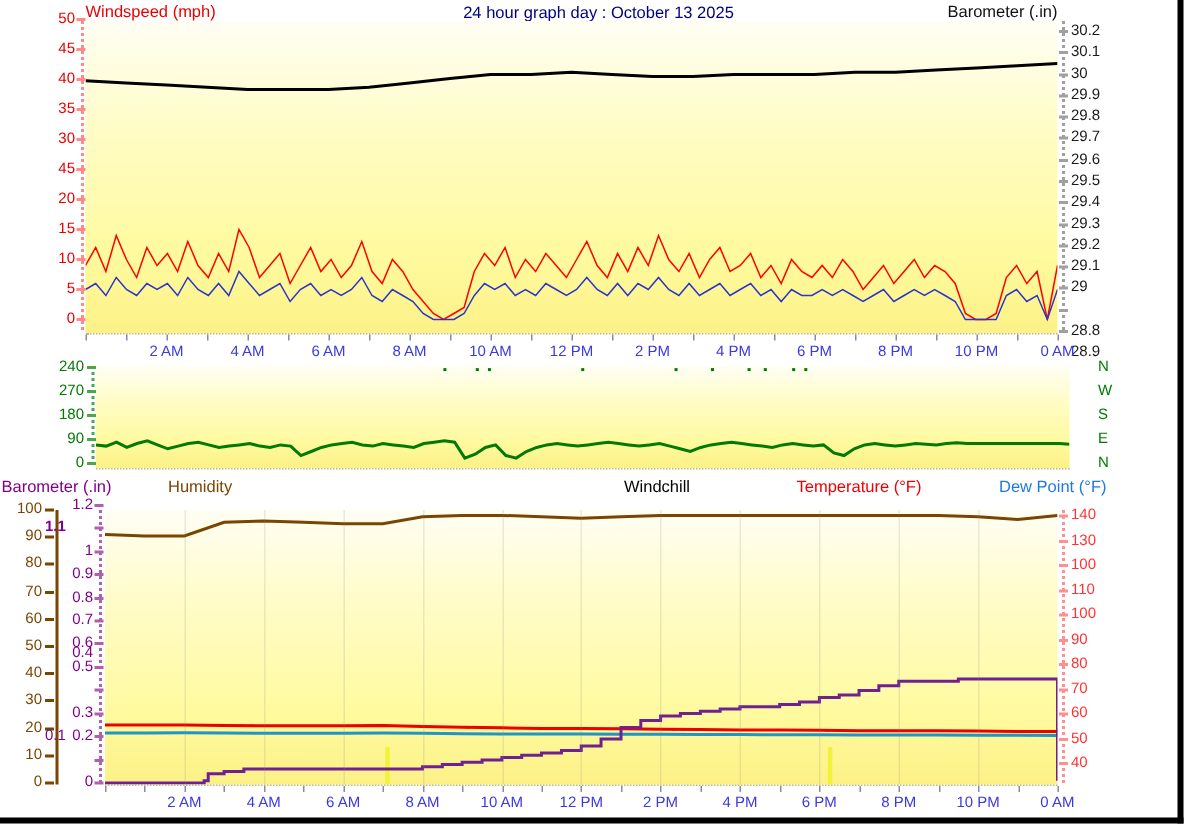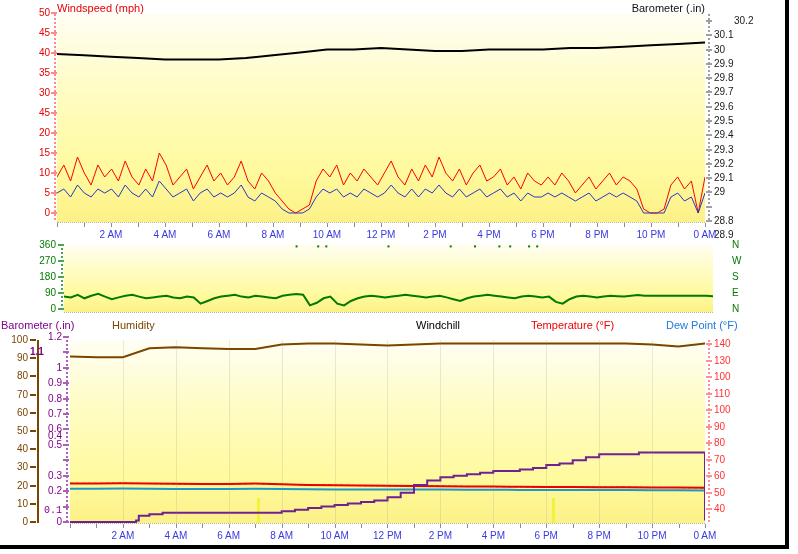--- a/index.html
+++ b/index.html
@@ -20,20 +20,21 @@
   .xtick{position:absolute;width:1px;height:4px;background:#8a8aa8;}
   .xlab{position:absolute;width:44px;text-align:center;font-size:10px;color:#3a3ae0;}
   .bright{position:absolute;left:785px;top:0;width:4px;height:549px;background:#000;}
   .bbot{position:absolute;left:0;top:545px;width:789px;height:4px;background:#000;}
   .grid{position:absolute;width:1px;background:rgba(140,140,120,0.18);}
 </style>
 </head>
 <body>
 
 <div class="frame">
+  <div class="title">24 hour graph day : October 13 2025</div>
   <div class="corner wind-title">Windspeed (mph)</div>
   <div class="corner baro-title">Barometer (.in)</div>
 
   <div id="plot-top" class="plot" style="left:57px;top:14px;width:648px;height:208px;">
       <svg width="648" height="208">
         <path d="M0.0,163.0L6.8,151.0L13.6,167.0L20.5,143.0L27.3,159.0L34.1,171.0L40.9,151.0L47.7,163.0L54.6,155.0L61.4,167.0L68.2,147.0L75.0,163.0L81.9,171.0L88.7,155.0L95.5,167.0L102.3,139.0L109.1,151.0L116.0,171.0L122.8,163.0L129.6,155.0L136.4,175.0L143.2,163.0L150.1,151.0L156.9,167.0L163.7,159.0L170.5,171.0L177.3,163.0L184.2,147.0L191.0,167.0L197.8,175.0L204.6,159.0L211.5,167.0L218.3,179.0L225.1,187.0L231.9,195.0L238.7,199.0L245.6,195.0L252.4,191.0L259.2,167.0L266.0,155.0L272.8,163.0L279.7,151.0L286.5,171.0L293.3,159.0L300.1,167.0L306.9,155.0L313.8,163.0L320.6,171.0L327.4,159.0L334.2,147.0L341.1,163.0L347.9,171.0L354.7,155.0L361.5,167.0L368.3,151.0L375.2,163.0L382.0,143.0L388.8,159.0L395.6,167.0L402.4,155.0L409.3,171.0L416.1,159.0L422.9,151.0L429.7,167.0L436.5,163.0L443.4,155.0L450.2,171.0L457.0,163.0L463.8,175.0L470.7,159.0L477.5,167.0L484.3,171.0L491.1,163.0L497.9,171.0L504.8,159.0L511.6,167.0L518.4,179.0L525.2,171.0L532.0,163.0L538.9,175.0L545.7,167.0L552.5,159.0L559.3,171.0L566.1,163.0L573.0,167.0L579.8,175.0L586.6,195.0L593.4,199.0L600.3,199.0L607.1,195.0L613.9,171.0L620.7,163.0L627.5,175.0L634.4,167.0L641.2,199.0L648.0,163.0" fill="none" stroke="#FF0000" stroke-width="1"></path>
         <path d="M0.0,179.0L6.8,175.0L13.6,183.0L20.5,171.0L27.3,179.0L34.1,183.0L40.9,175.0L47.7,179.0L54.6,175.0L61.4,183.0L68.2,171.0L75.0,179.0L81.9,183.0L88.7,175.0L95.5,183.0L102.3,167.0L109.1,175.0L116.0,183.0L122.8,179.0L129.6,175.0L136.4,187.0L143.2,179.0L150.1,175.0L156.9,183.0L163.7,179.0L170.5,183.0L177.3,179.0L184.2,171.0L191.0,183.0L197.8,187.0L204.6,179.0L211.5,183.0L218.3,187.0L225.1,195.0L231.9,199.0L238.7,199.0L245.6,199.0L252.4,195.0L259.2,183.0L266.0,175.0L272.8,179.0L279.7,175.0L286.5,183.0L293.3,179.0L300.1,183.0L306.9,175.0L313.8,179.0L320.6,183.0L327.4,179.0L334.2,171.0L341.1,179.0L347.9,183.0L354.7,175.0L361.5,183.0L368.3,175.0L375.2,179.0L382.0,171.0L388.8,179.0L395.6,183.0L402.4,175.0L409.3,183.0L416.1,179.0L422.9,175.0L429.7,183.0L436.5,179.0L443.4,175.0L450.2,183.0L457.0,179.0L463.8,187.0L470.7,179.0L477.5,183.0L484.3,183.0L491.1,179.0L497.9,183.0L504.8,179.0L511.6,183.0L518.4,187.0L525.2,183.0L532.0,179.0L538.9,187.0L545.7,183.0L552.5,179.0L559.3,183.0L566.1,179.0L573.0,183.0L579.8,187.0L586.6,199.0L593.4,199.0L600.3,199.0L607.1,199.0L613.9,183.0L620.7,179.0L627.5,187.0L634.4,183.0L641.2,199.0L648.0,179.0" fill="none" stroke="#2B35C8" stroke-width="1"></path>
         <path d="M0.0,39.9L27.0,41.3L54.0,42.7L81.0,44.1L108.0,45.6L135.0,45.6L162.0,45.6L189.0,44.1L216.0,41.3L243.0,38.4L270.0,35.6L297.0,35.6L324.0,34.1L351.0,35.6L378.0,37.0L405.0,37.0L432.0,35.6L459.0,35.6L486.0,35.6L513.0,34.1L540.0,34.1L567.0,32.7L594.0,31.3L621.0,29.9L648.0,28.4" fill="none" stroke="#000000" stroke-width="2"></path>
       </svg>
     </div>
@@ -118,32 +119,32 @@
     <div class="axl" style="top: 87.4285px; color: rgb(26, 26, 26); left: 714px; width: 32px;">29.7</div>
     <div class="tickdash" style="left: 706px; top: 77.1428px; width: 6px; background: rgb(160, 160, 160);"></div>
     <div class="axl" style="top: 73.1428px; color: rgb(26, 26, 26); left: 714px; width: 32px;">29.8</div>
     <div class="tickdash" style="left: 706px; top: 62.8571px; width: 6px; background: rgb(160, 160, 160);"></div>
     <div class="axl" style="top: 58.8571px; color: rgb(26, 26, 26); left: 714px; width: 32px;">29.9</div>
     <div class="tickdash" style="left: 706px; top: 48.5714px; width: 6px; background: rgb(160, 160, 160);"></div>
     <div class="axl" style="top: 44.5714px; color: rgb(26, 26, 26); left: 714px; width: 32px;">30</div>
     <div class="tickdash" style="left: 706px; top: 34.2857px; width: 6px; background: rgb(160, 160, 160);"></div>
     <div class="axl" style="top: 30.2857px; color: rgb(26, 26, 26); left: 714px; width: 32px;">30.1</div>
     <div class="tickdash" style="left: 706px; top: 20px; width: 6px; background: rgb(160, 160, 160);"></div>
-    <div class="axl" style="top: 16px; color: rgb(26, 26, 26); left: 714px; width: 32px; margin-left: 20px;">30.2</div>
+    <div class="axl" style="top: 16px; color: rgb(26, 26, 26); left: 714px; width: 32px;">30.2</div>
     <div class="dotcol" style="left: 61px; top: 244px; height: 68px; background: repeating-linear-gradient(rgb(76, 166, 76) 0px, rgb(76, 166, 76) 2px, transparent 2px, transparent 4px);"></div>
     <div class="tickdash" style="left: 58px; top: 308px; width: 6px; background: rgb(76, 166, 76);"></div>
     <div class="axl" style="top: 304px; color: rgb(0, 122, 0); left: 24px; width: 32px; text-align: right;">0</div>
     <div class="tickdash" style="left: 58px; top: 292px; width: 6px; background: rgb(76, 166, 76);"></div>
     <div class="axl" style="top: 288px; color: rgb(0, 122, 0); left: 24px; width: 32px; text-align: right;">90</div>
     <div class="tickdash" style="left: 58px; top: 276px; width: 6px; background: rgb(76, 166, 76);"></div>
     <div class="axl" style="top: 272px; color: rgb(0, 122, 0); left: 24px; width: 32px; text-align: right;">180</div>
     <div class="tickdash" style="left: 58px; top: 260px; width: 6px; background: rgb(76, 166, 76);"></div>
     <div class="axl" style="top: 256px; color: rgb(0, 122, 0); left: 24px; width: 32px; text-align: right;">270</div>
     <div class="tickdash" style="left: 58px; top: 244px; width: 6px; background: rgb(76, 166, 76);"></div>
-    <div class="axl" style="top: 240px; color: rgb(0, 122, 0); left: 24px; width: 32px; text-align: right;">360</div>
+    <div class="axl" style="top: 240px; color: rgb(0, 122, 0); left: 24px; width: 32px; text-align: right;">240</div>
     <div class="dotcol" style="left: 37px; top: 340px; height: 183px; background: rgb(122, 69, 0);"></div>
     <div class="tickdash" style="left: 30px; top: 521px; width: 6px; background: rgb(122, 69, 0);"></div>
     <div class="axl" style="top: 517px; color: rgb(122, 69, 0); left: -4px; width: 32px; text-align: right;">0</div>
     <div class="tickdash" style="left: 30px; top: 502.8px; width: 6px; background: rgb(122, 69, 0);"></div>
     <div class="axl" style="top: 498.8px; color: rgb(122, 69, 0); left: -4px; width: 32px; text-align: right;">10</div>
     <div class="tickdash" style="left: 30px; top: 484.6px; width: 6px; background: rgb(122, 69, 0);"></div>
     <div class="axl" style="top: 480.6px; color: rgb(122, 69, 0); left: -4px; width: 32px; text-align: right;">20</div>
     <div class="tickdash" style="left: 30px; top: 466.4px; width: 6px; background: rgb(122, 69, 0);"></div>
     <div class="axl" style="top: 462.4px; color: rgb(122, 69, 0); left: -4px; width: 32px; text-align: right;">30</div>
     <div class="tickdash" style="left: 30px; top: 448.2px; width: 6px; background: rgb(122, 69, 0);"></div>
@@ -157,21 +158,21 @@
     <div class="tickdash" style="left: 30px; top: 375.4px; width: 6px; background: rgb(122, 69, 0);"></div>
     <div class="axl" style="top: 371.4px; color: rgb(122, 69, 0); left: -4px; width: 32px; text-align: right;">80</div>
     <div class="tickdash" style="left: 30px; top: 357.2px; width: 6px; background: rgb(122, 69, 0);"></div>
     <div class="axl" style="top: 353.2px; color: rgb(122, 69, 0); left: -4px; width: 32px; text-align: right;">90</div>
     <div class="tickdash" style="left: 30px; top: 339px; width: 6px; background: rgb(122, 69, 0);"></div>
     <div class="axl" style="top: 335px; color: rgb(122, 69, 0); left: -4px; width: 32px; text-align: right;">100</div>
     <div class="dotcol" style="left: 66px; top: 340px; height: 183px; background: repeating-linear-gradient(rgb(176, 96, 176) 0px, rgb(176, 96, 176) 2px, transparent 2px, transparent 4px);"></div>
     <div class="tickdash" style="left: 63px; top: 521px; width: 6px; background: rgb(176, 96, 176);"></div>
     <div class="axl" style="top: 517px; color: rgb(128, 0, 140); left: 30px; width: 32px; text-align: right;">0</div>
     <div class="tickdash" style="left: 63px; top: 505.583px; width: 6px; background: rgb(176, 96, 176);"></div>
-    <div class="axl" style="top: 506px; color: rgb(128, 0, 140); left: 30px; width: 32px; text-align: right; font-family: Liberation Mono, monospace;">0.1</div>
+    <div class="axl" style="top: 486px; color: rgb(128, 0, 140); left: 30px; width: 32px; text-align: left;">0.1</div>
     <div class="tickdash" style="left: 63px; top: 490.166px; width: 6px; background: rgb(176, 96, 176);"></div>
     <div class="axl" style="top: 486.166px; color: rgb(128, 0, 140); left: 30px; width: 32px; text-align: right;">0.2</div>
     <div class="tickdash" style="left: 63px; top: 474.749px; width: 6px; background: rgb(176, 96, 176);"></div>
     <div class="axl" style="top: 470.749px; color: rgb(128, 0, 140); left: 30px; width: 32px; text-align: right;">0.3</div>
     <div class="tickdash" style="left: 63px; top: 459.332px; width: 6px; background: rgb(176, 96, 176);"></div>
     <div class="axl" style="top: 431px; color: rgb(128, 0, 140); left: 30px; width: 32px; text-align: right;">0.4</div>
     <div class="tickdash" style="left: 63px; top: 443.915px; width: 6px; background: rgb(176, 96, 176);"></div>
     <div class="axl" style="top: 439.915px; color: rgb(128, 0, 140); left: 30px; width: 32px; text-align: right;">0.5</div>
     <div class="tickdash" style="left: 63px; top: 428.498px; width: 6px; background: rgb(176, 96, 176);"></div>
     <div class="axl" style="top: 424.498px; color: rgb(128, 0, 140); left: 30px; width: 32px; text-align: right;">0.6</div>

